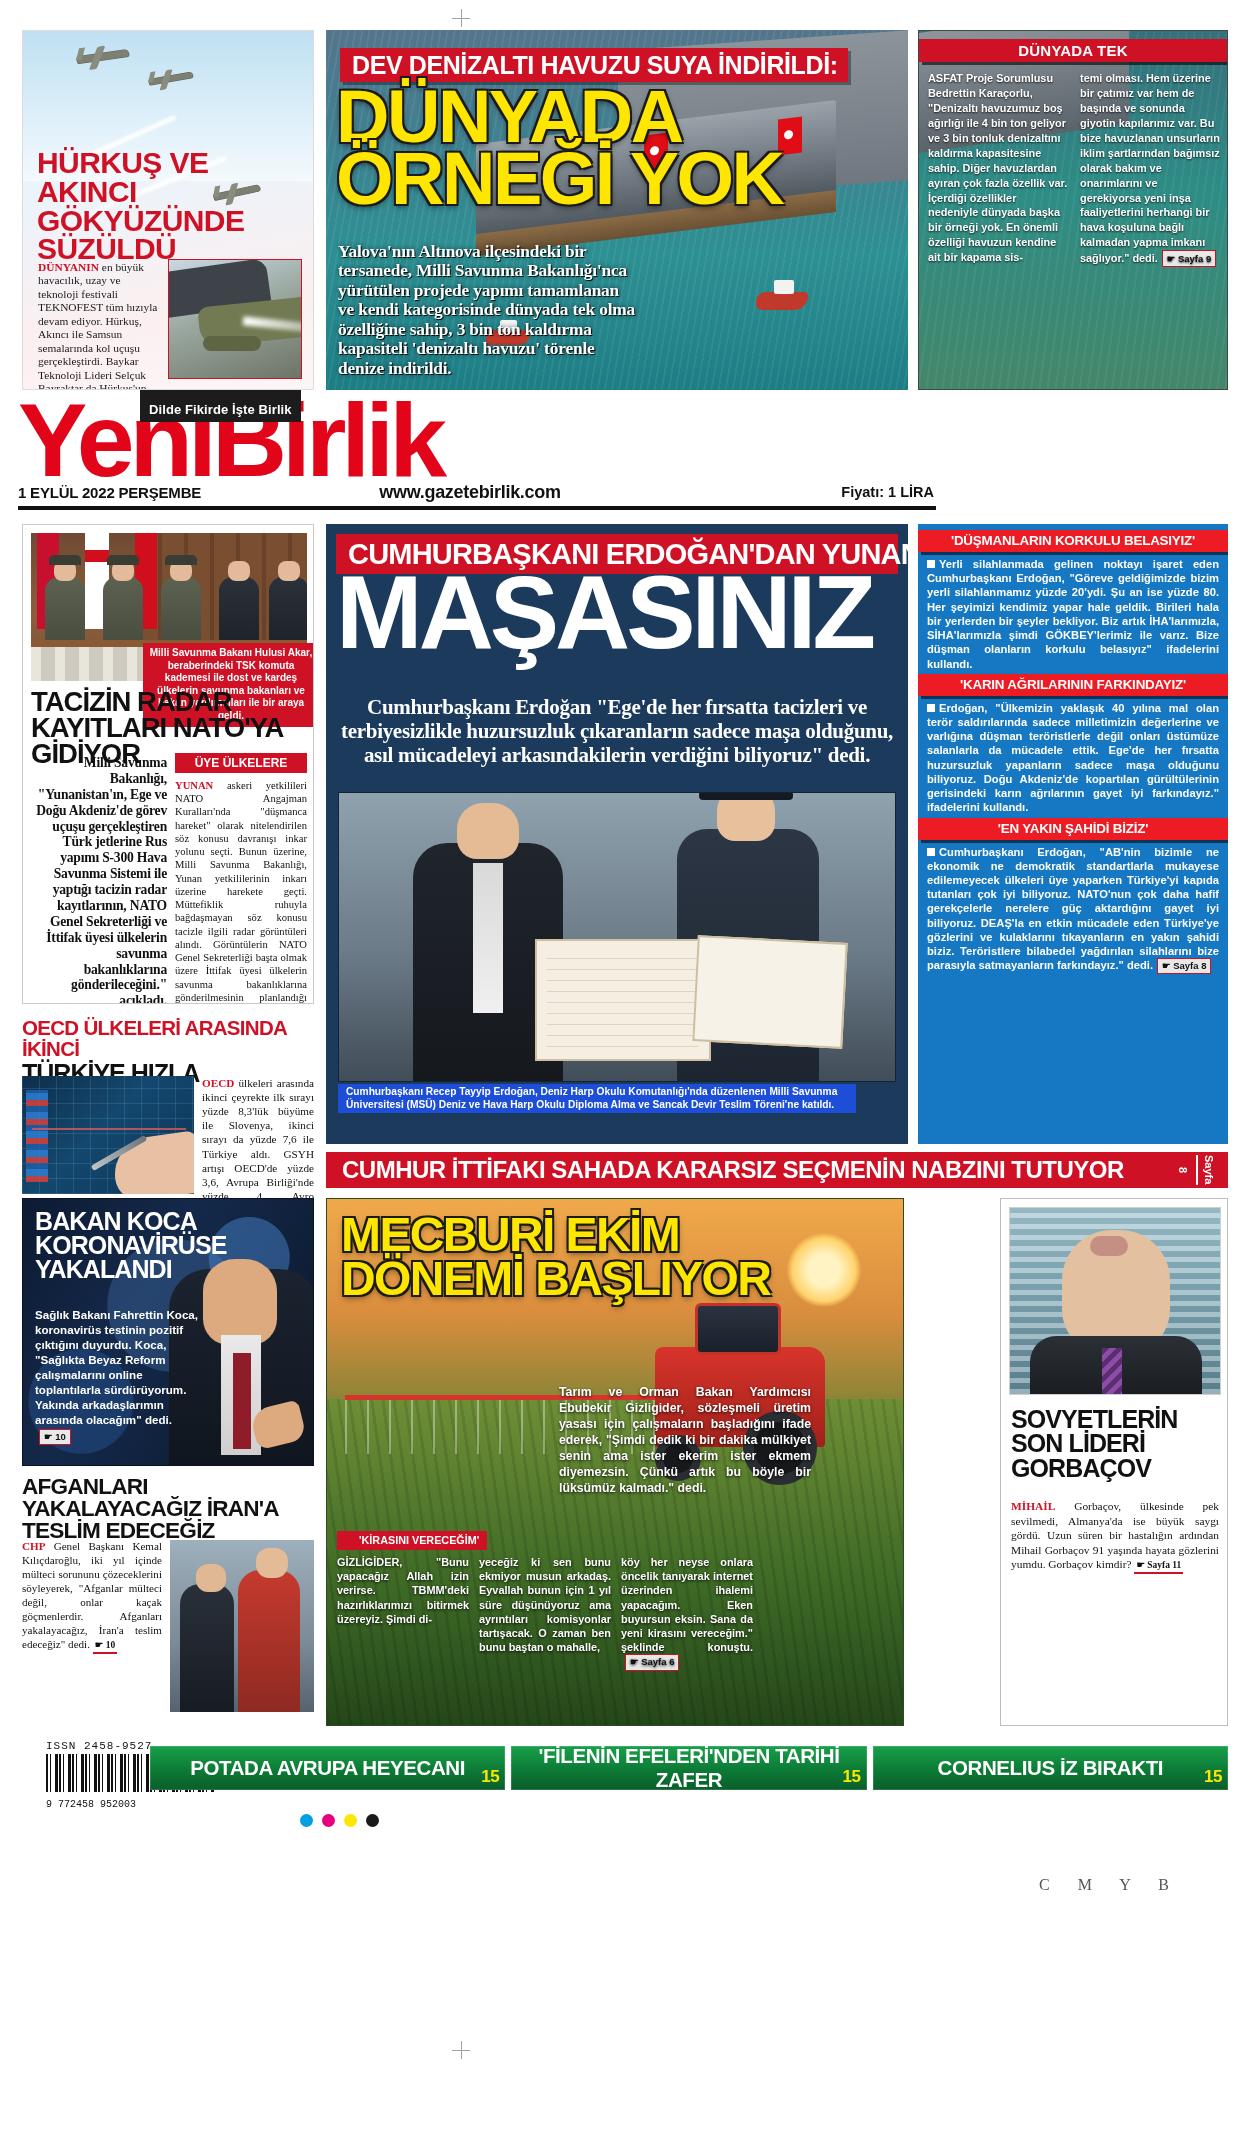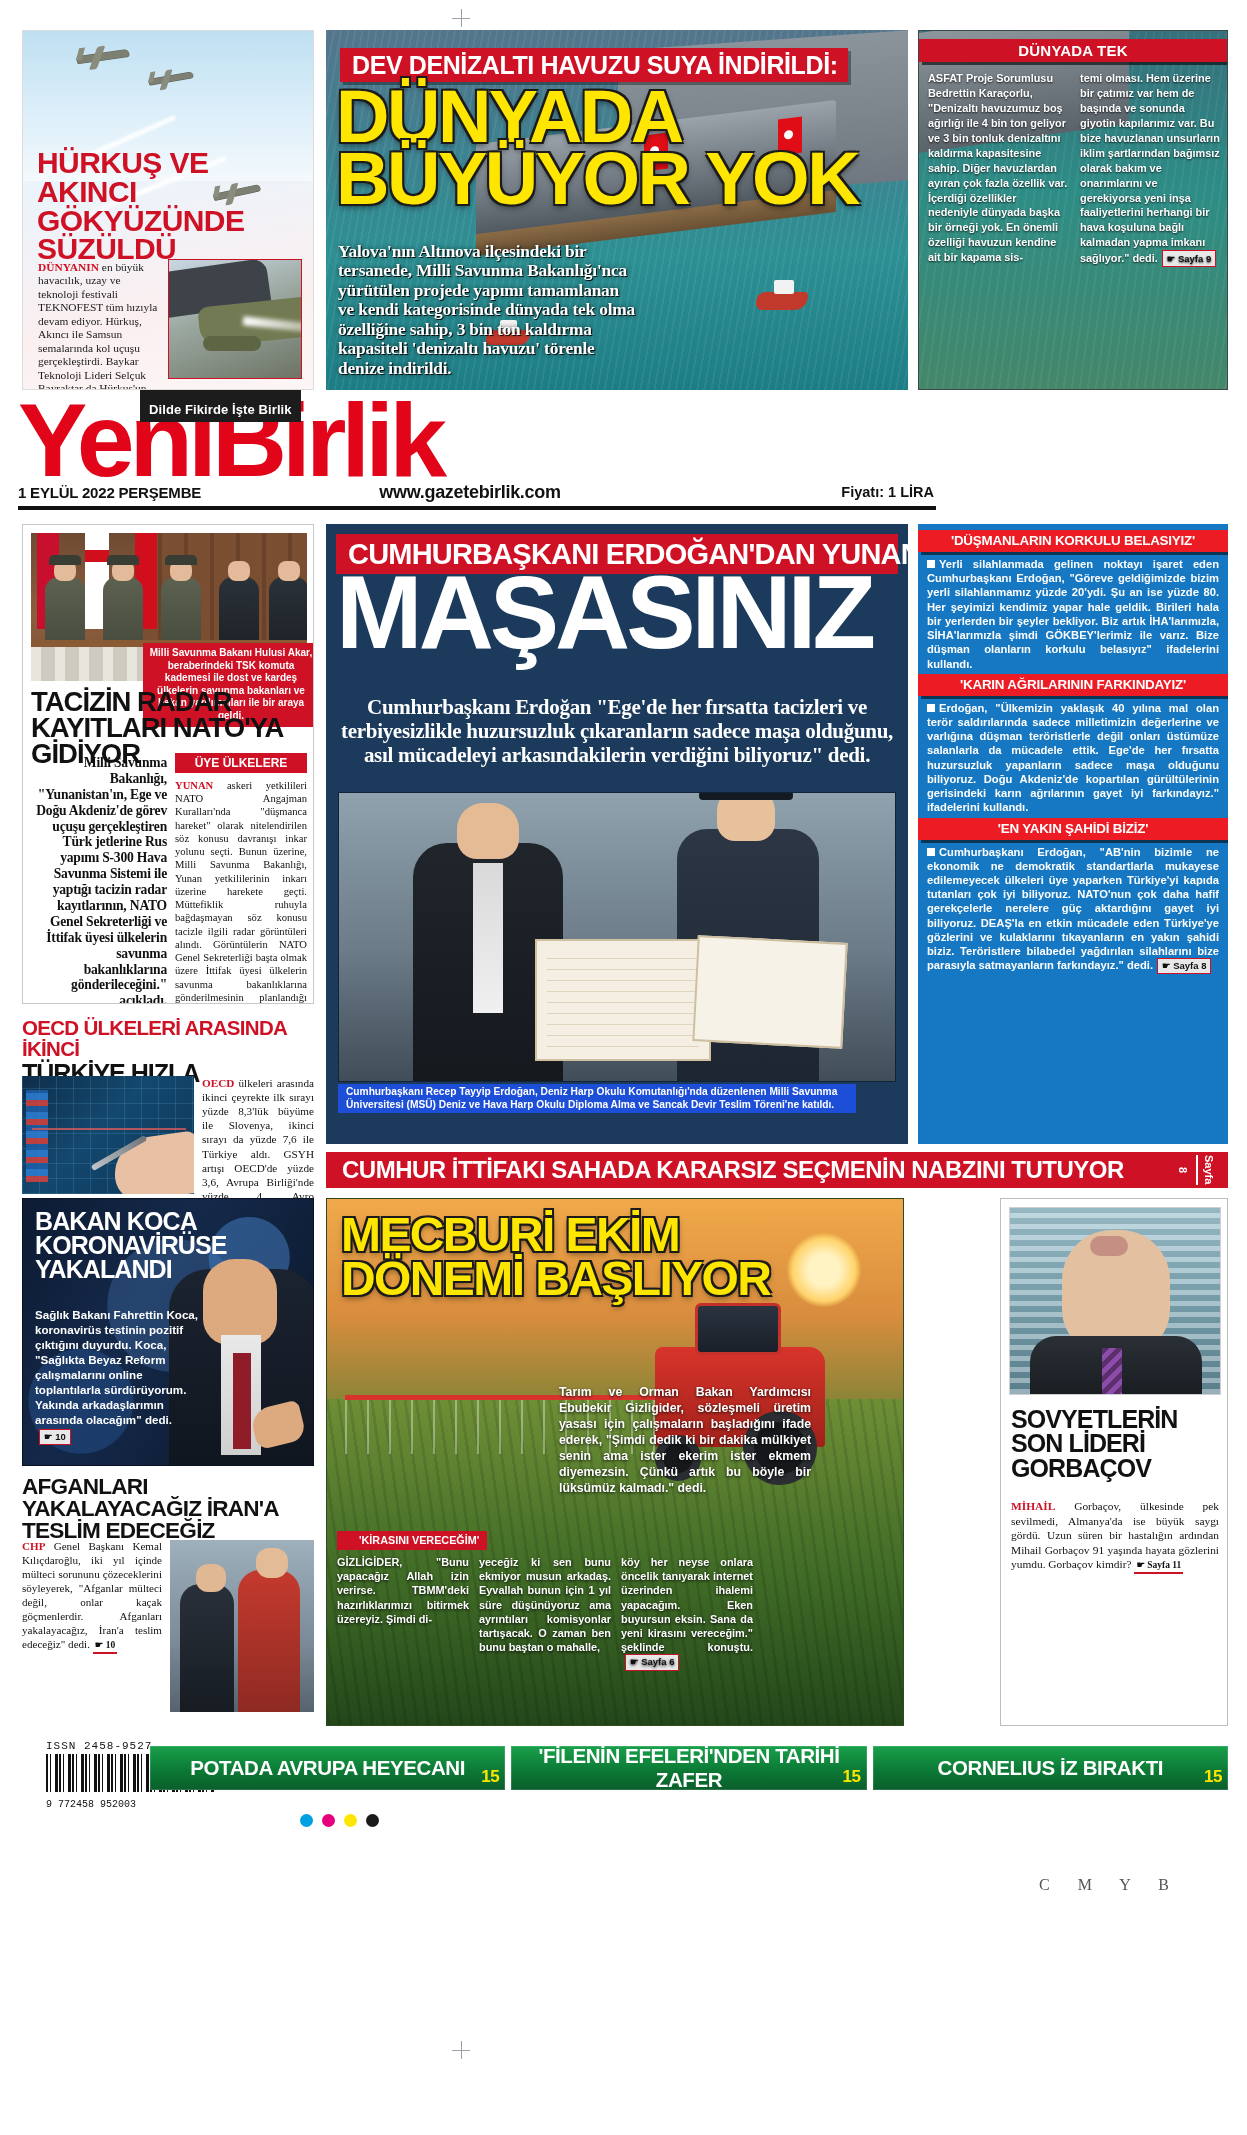--- a/index.html
+++ b/index.html
@@ -734,21 +734,21 @@
   <section class="abs" id="lead-top">
     <div class="sea"></div>
     <div class="dock"></div>
     <div class="barge"></div>
     <div class="flag" style="left:318px;top:104px;transform:skewY(-7deg);"></div>
     <div class="flag" style="left:452px;top:88px;transform:skewY(-7deg);"></div>
     <div class="tug"></div>
     <div class="tug2"></div>
 
     <div id="kicker-denizalti">DEV DENİZALTI HAVUZU SUYA İNDİRİLDİ:</div>
-    <h1 id="headline-dunyada">DÜNYADA BÜYÜYOR YOK</h1>
+    <h1 id="headline-dunyada">DÜNYADA ÖRNEĞİ YOK</h1>
     <div class="lede">Yalova'nın Altınova ilçesindeki bir tersanede, Milli Savunma Bakanlığı'nca yürütülen projede yapımı tamamlanan ve kendi kategorisinde dünyada tek olma özelliğine sahip, 3 bin ton kaldırma kapasiteli 'denizaltı havuzu' törenle denize indirildi.</div>
   </section>
 
   <section class="abs" id="box-dunyadatek">
     <div class="img">
         <div class="hullbig"></div>
       </div>
     <div id="bar-dunyadatek">DÜNYADA TEK</div>
     <div class="cols">
       <p>ASFAT Proje Sorumlusu Bedrettin Karaçorlu, "Denizaltı havuzumuz boş ağırlığı ile 4 bin ton geliyor ve 3 bin tonluk denizaltını kaldırma kapasitesine sahip. Diğer havuzlardan ayıran çok fazla özellik var. İçerdiği özellikler nedeniyle dünyada başka bir örneği yok. En önemli özelliği havuzun kendine ait bir kapama sis-</p>

